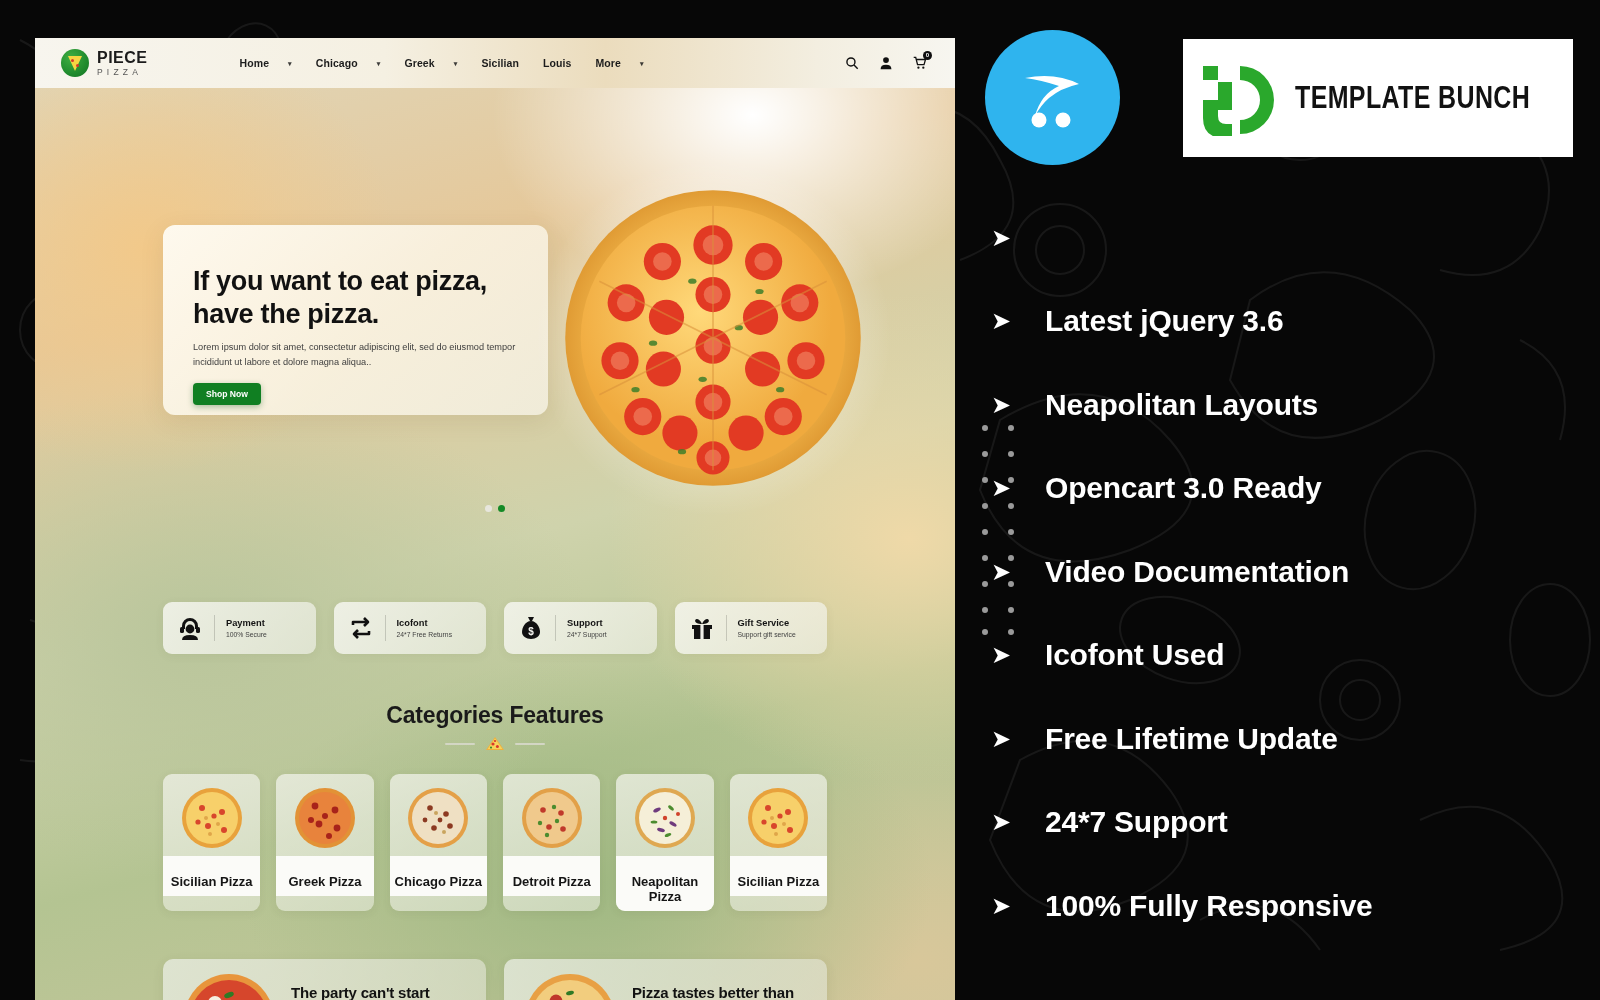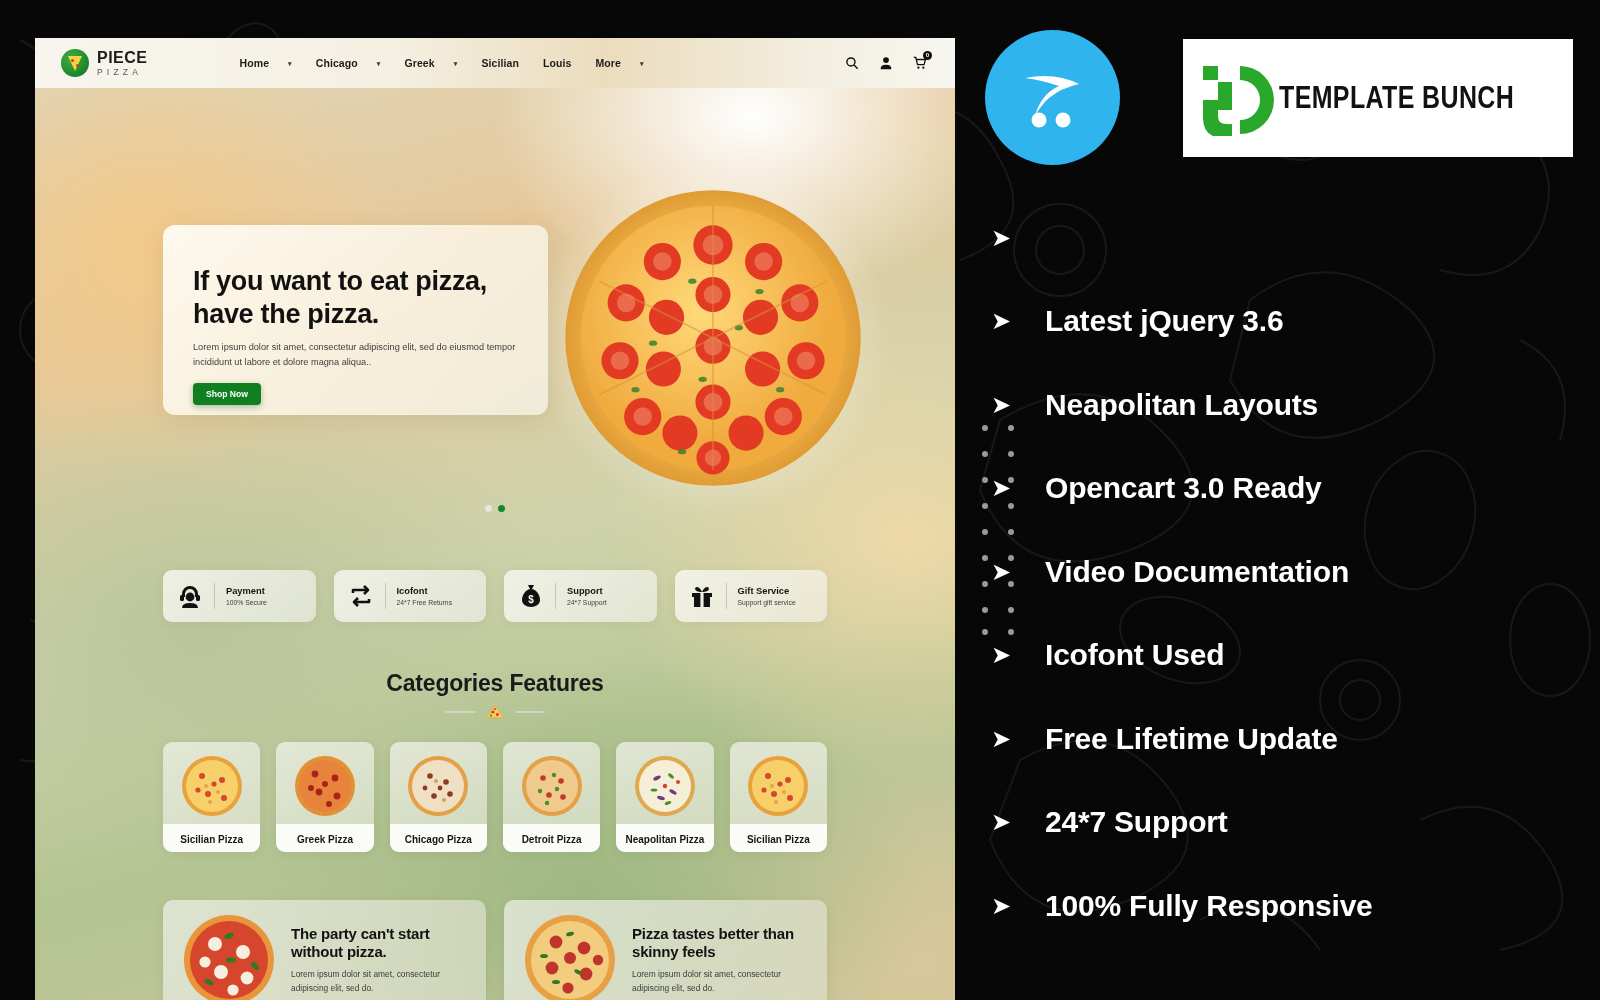--- a/index.html
+++ b/index.html
@@ -125,21 +125,21 @@
     position:absolute; left:0; right:0; top:417px;
     display:flex; justify-content:center; gap:6px; z-index:4;
   }
   .dot { width:7px; height:7px; border-radius:50%; background:#e7e6dd; cursor:pointer; }
   .dot.on { background:#148a26; }
 
   
   .services {
     position:relative; z-index:3;
     display:flex; gap:18px;
-    padding:0 128px; margin-top:37px;align-items:flex-end;
+    padding:0 128px; margin-top:69px;align-items:flex-end;
   }
   .svc {
     flex:1; height:52px; border-radius:9px;
     background:linear-gradient(125deg, rgba(249,249,245,.80), rgba(243,244,238,.62));
     display:flex; align-items:center; gap:11px;
     padding:0 14px;
     box-shadow:0 2px 10px rgba(80,80,40,.07);
   }
   .svc-ic { width:26px; height:26px; flex:none; color:#111; }
   .svc-div { width:1px; height:26px; background:rgba(0,0,0,.16); flex:none; }
@@ -163,22 +163,22 @@
   .cat {
     flex:1; border-radius:9px; overflow:hidden;
     background:linear-gradient(160deg, rgba(238,240,230,.78), rgba(229,234,218,.62));
     box-shadow:0 2px 10px rgba(70,70,35,.08);
     cursor:pointer;
   }
   .cat-img { height:82px; display:flex; align-items:center; justify-content:center; padding-top:6px; }
   .cat-img svg { width:64px; height:64px; }
   .cat-label {
     background:#fbfbf8; text-align:center;
-    font-size:10px; font-weight:bold; color:#151515;
-    padding:10px 2px 7px;
+    font-size:13px; font-weight:bold; color:#151515;
+    padding:18px 2px 7px;
   }
 
   
   .banners { display:flex; gap:18px; padding:0 128px; margin-top:48px; position:relative; z-index:3; }
   .ban {
     flex:1; height:120px; border-radius:10px;
     background:linear-gradient(125deg, rgba(232,236,225,.78), rgba(226,228,212,.58));
     display:flex; align-items:center; gap:14px; padding:0 18px;
     box-shadow:0 3px 12px rgba(70,70,35,.09);
     overflow:hidden;
@@ -189,21 +189,21 @@
 
   
   .promo { position:absolute; left:955px; top:0; width:645px; height:1000px; z-index:2; }
 
   .dotgrid { position:absolute; left:25px; top:420px; width:36px; height:215px; }
 
   .brandrow { position:absolute; left:30px; top:30px; display:flex; align-items:center; }
   .oc-logo { width:135px; height:135px; border-radius:50%;
     background:#2fb4ee; display:flex; align-items:center; justify-content:center; flex:none; }
   .tb-box { width:390px; height:118px; background:#fff; display:flex; align-items:center;
-    gap:4px; padding:0 16px; margin-left:63px; }
+    gap:20px; padding:0 16px; margin-left:63px; }
   .tb-mark { width:76px; height:76px; flex:none; }
   .tb-name { font-size:32px; font-weight:bold; letter-spacing:.5px; color:#121212;
     font-family:"Liberation Sans", sans-serif; transform:scaleX(.78); transform-origin:left center;
     white-space:nowrap; }
 
   .feat-list { position:absolute; left:36px; top:196px; right:20px; }
   .feat {
     display:flex; align-items:center; gap:26px;
     height:83.5px;
   }

